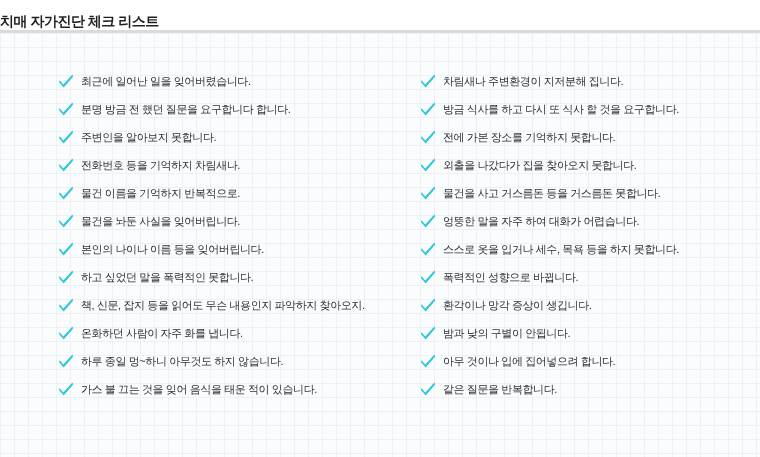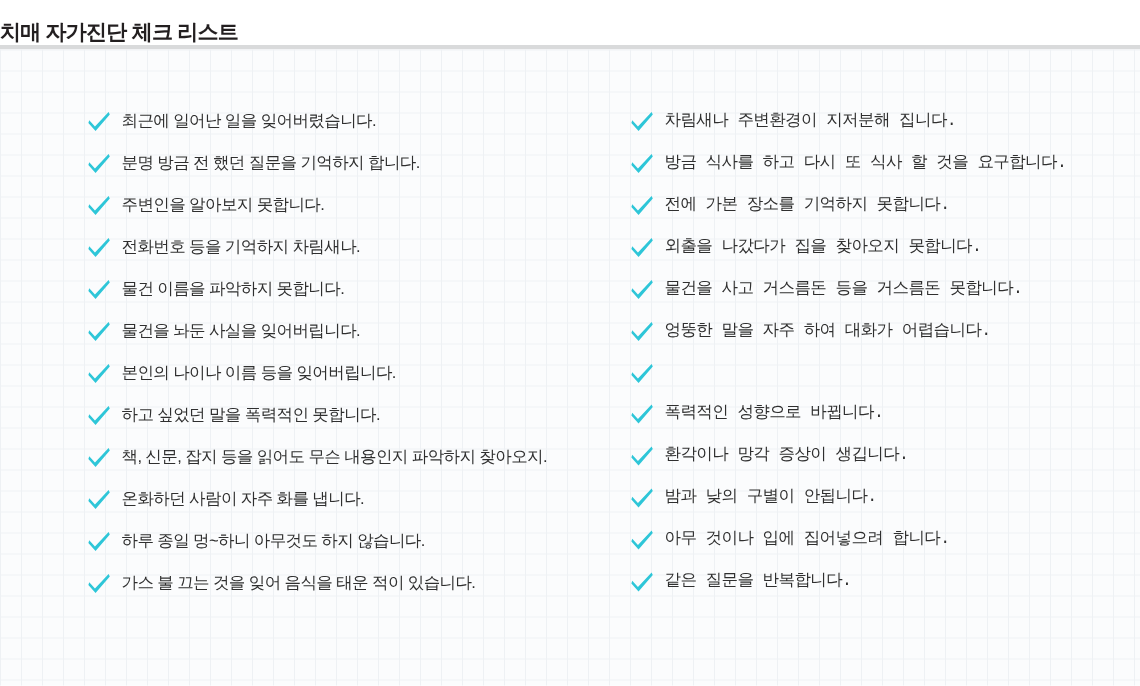--- a/index.html
+++ b/index.html
@@ -63,21 +63,20 @@
   .column {
     box-sizing: border-box;
   }
   .column.left {
     width: 372px;
     padding-left: 58px;
   }
   .column.right {
     width: 388px;
     padding-left: 48px;
-    font-family: Liberation Mono, monospace;
   }
   .check-item {
     display: flex;
     align-items: flex-start;
     margin-bottom: 11px;
     line-height: 17px;
   }
   .check-icon {
     flex: 0 0 auto;
     width: 16px;
@@ -116,21 +115,21 @@
           </span>
           <span class="check-label">최근에 일어난 일을 잊어버렸습니다.</span>
         </div>
 
         <div class="check-item">
           <span class="check-icon">
             <svg width="16" height="16" viewBox="0 0 16 16">
                 <path d="M1.5 7.2 L5.3 11.4 L14.4 1.6 L15.2 3.4 L5.7 14.4 L0.9 9.0 Z" fill="#2ec6d8"></path>
               </svg>
           </span>
-          <span class="check-label">분명 방금 전 했던 질문을 기억하지 합니다.</span>
+          <span class="check-label">분명 방금 전 했던 질문을 요구합니다 합니다.</span>
         </div>
 
         <div class="check-item">
           <span class="check-icon">
             <svg width="16" height="16" viewBox="0 0 16 16">
                 <path d="M1.5 7.2 L5.3 11.4 L14.4 1.6 L15.2 3.4 L5.7 14.4 L0.9 9.0 Z" fill="#2ec6d8"></path>
               </svg>
           </span>
           <span class="check-label">주변인을 알아보지 못합니다.</span>
         </div>
@@ -143,21 +142,21 @@
           </span>
           <span class="check-label">전화번호 등을 기억하지 차림새나.</span>
         </div>
 
         <div class="check-item">
           <span class="check-icon">
             <svg width="16" height="16" viewBox="0 0 16 16">
                 <path d="M1.5 7.2 L5.3 11.4 L14.4 1.6 L15.2 3.4 L5.7 14.4 L0.9 9.0 Z" fill="#2ec6d8"></path>
               </svg>
           </span>
-          <span class="check-label">물건 이름을 파악하지 못합니다.</span>
+          <span class="check-label">물건 이름을 기억하지 반복적으로.</span>
         </div>
 
         <div class="check-item">
           <span class="check-icon">
             <svg width="16" height="16" viewBox="0 0 16 16">
                 <path d="M1.5 7.2 L5.3 11.4 L14.4 1.6 L15.2 3.4 L5.7 14.4 L0.9 9.0 Z" fill="#2ec6d8"></path>
               </svg>
           </span>
           <span class="check-label">물건을 놔둔 사실을 잊어버립니다.</span>
         </div>
@@ -273,20 +272,21 @@
           </span>
           <span class="check-label">엉뚱한 말을 자주 하여 대화가 어렵습니다.</span>
         </div>
 
         <div class="check-item">
           <span class="check-icon">
             <svg width="16" height="16" viewBox="0 0 16 16">
                 <path d="M1.5 7.2 L5.3 11.4 L14.4 1.6 L15.2 3.4 L5.7 14.4 L0.9 9.0 Z" fill="#2ec6d8"></path>
               </svg>
           </span>
+          <span class="check-label">스스로 옷을 입거나 세수, 목욕 등을 하지 못합니다.</span>
         </div>
 
 
         <div class="check-item">
           <span class="check-icon">
             <svg width="16" height="16" viewBox="0 0 16 16">
                 <path d="M1.5 7.2 L5.3 11.4 L14.4 1.6 L15.2 3.4 L5.7 14.4 L0.9 9.0 Z" fill="#2ec6d8"></path>
               </svg>
           </span>
           <span class="check-label">폭력적인 성향으로 바뀝니다.</span>

